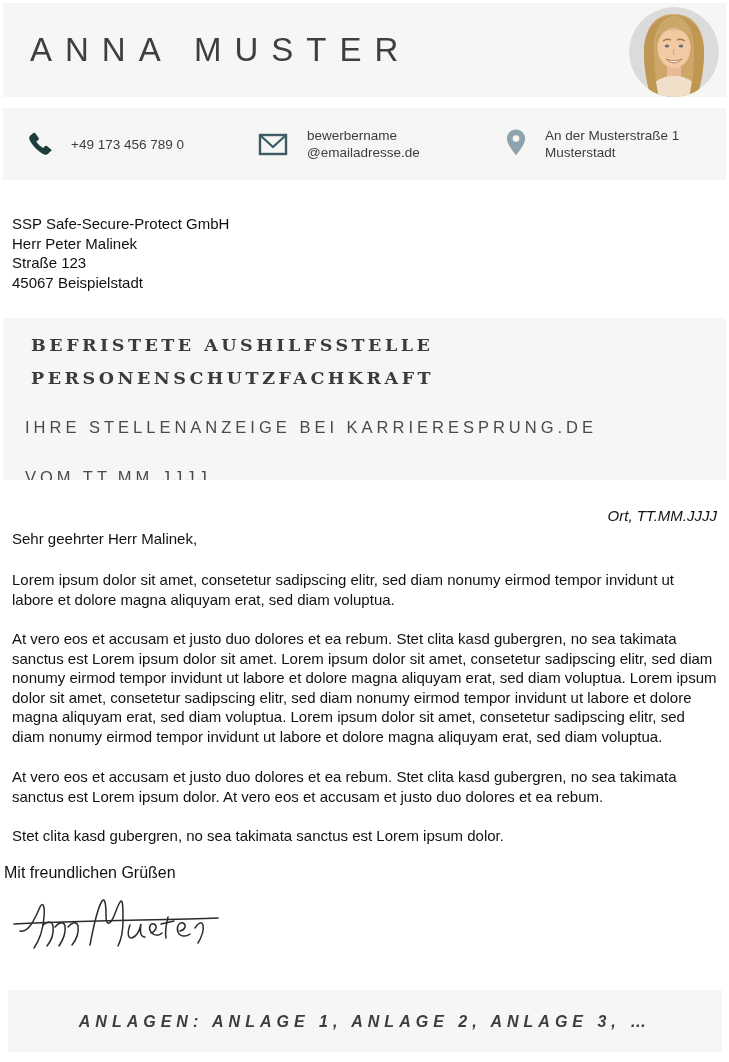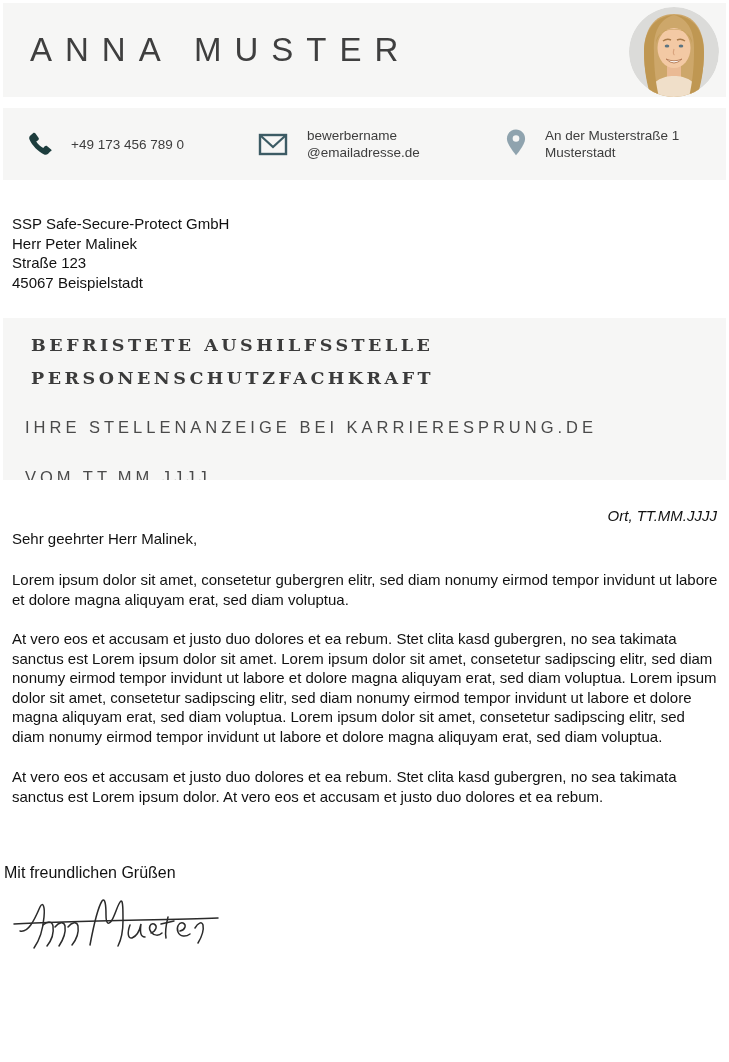--- a/index.html
+++ b/index.html
@@ -154,23 +154,24 @@
   <div class="gray-block subject-block">
     <div class="subject-title st1">BEFRISTETE AUSHILFSSTELLE</div>
     <div class="subject-title st2">PERSONENSCHUTZFACHKRAFT</div>
     <div class="subject-sub ss1">IHRE STELLENANZEIGE BEI KARRIERESPRUNG.DE</div>
     <div class="subject-sub ss2">VOM TT.MM.JJJJ</div>
   </div>
 
   <div class="date-line">Ort, TT.MM.JJJJ</div>
   <div class="salutation">Sehr geehrter Herr Malinek,</div>
 
-  <div class="para p1">Lorem ipsum dolor sit amet, consetetur gubergren elitr, sed diam nonumy eirmod tempor invidunt ut labore et dolore magna aliquyam erat, sed diam voluptua.</div>
+  <div class="para p1">Lorem ipsum dolor sit amet, consetetur sadipscing elitr, sed diam nonumy eirmod tempor invidunt ut labore et dolore magna aliquyam erat, sed diam voluptua.</div>
   <div class="para p2">At vero eos et accusam et justo duo dolores et ea rebum. Stet clita kasd gubergren, no sea takimata sanctus est Lorem ipsum dolor sit amet. Lorem ipsum dolor sit amet, consetetur sadipscing elitr, sed diam nonumy eirmod tempor invidunt ut labore et dolore magna aliquyam erat, sed diam voluptua. Lorem ipsum dolor sit amet, consetetur sadipscing elitr, sed diam nonumy eirmod tempor invidunt ut labore et dolore magna aliquyam erat, sed diam voluptua. Lorem ipsum dolor sit amet, consetetur sadipscing elitr, sed diam nonumy eirmod tempor invidunt ut labore et dolore magna aliquyam erat, sed diam voluptua.</div>
   <div class="para p3">At vero eos et accusam et justo duo dolores et ea rebum. Stet clita kasd gubergren, no sea takimata sanctus est Lorem ipsum dolor. At vero eos et accusam et justo duo dolores et ea rebum.</div>
+  <div class="para p4">Stet clita kasd gubergren, no sea takimata sanctus est Lorem ipsum dolor.</div>
 
   <div class="closing">Mit freundlichen Grüßen</div>
 
   <svg class="signature" viewBox="0 0 215 62">
     <g fill="none" stroke="#2b2b2b" stroke-width="1.5" stroke-linecap="round">
 
       <path d="M4,31 C60,28 150,27 208,25"></path>
 
       <path d="M10,38 C18,40 24,28 30,14 C33,8 35,14 34,24 C33,36 29,48 24,55"></path>
       <path d="M33,32 C38,28 42,28 43,33 C44,40 41,48 37,53"></path>
@@ -180,14 +181,17 @@
       <path d="M80,52 C83,36 87,16 92,8 C95,4 96,12 96,22 C96,30 98,33 102,27 C106,20 108,10 111,8 C113,7 113,18 113,28 C113,38 111,47 108,53"></path>
       <path d="M120,32 C117,40 118,46 122,45 C127,43 130,36 131,31 C130,38 130,44 135,44"></path>
       <path d="M141,40 C146,38 148,33 144,31 C140,30 138,35 141,39 C144,43 149,43 152,40"></path>
       <path d="M158,24 C156,32 155,40 156,45"></path>
       <path d="M151,31 L164,28"></path>
       <path d="M170,38 C175,37 177,32 173,30 C169,29 166,34 168,39 C170,44 176,44 180,41"></path>
       <path d="M185,35 C188,30 192,28 193,32 C194,37 191,45 188,50"></path>
     </g>
   </svg>
 
+  <div class="gray-block footer-block">
+    <div class="footer-text">ANLAGEN: ANLAGE 1, ANLAGE 2, ANLAGE 3, …</div>
+  </div>
 
 </div>
 
 </body></html>

